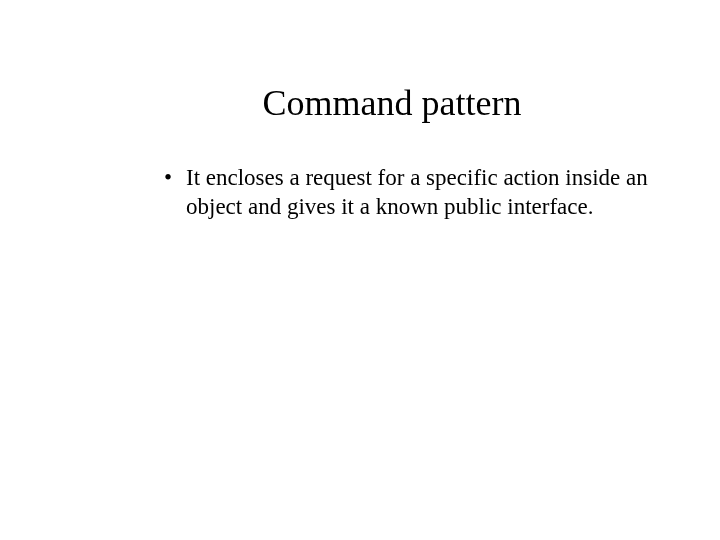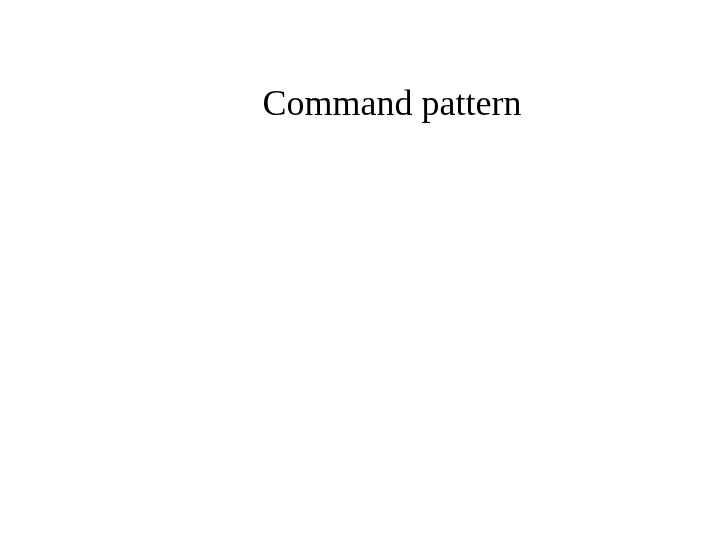--- a/index.html
+++ b/index.html
@@ -40,13 +40,14 @@
       top: 0;
       font-size: 23px;
     }
   </style>
 </head>
 <body>
 
 <h1 class="title">Command pattern</h1>
 
 <ul class="bullet-list">
+  <li class="bullet-item">It encloses a request for a specific action inside an object and gives it a known public interface.</li>
 </ul>
 
 </body></html>

